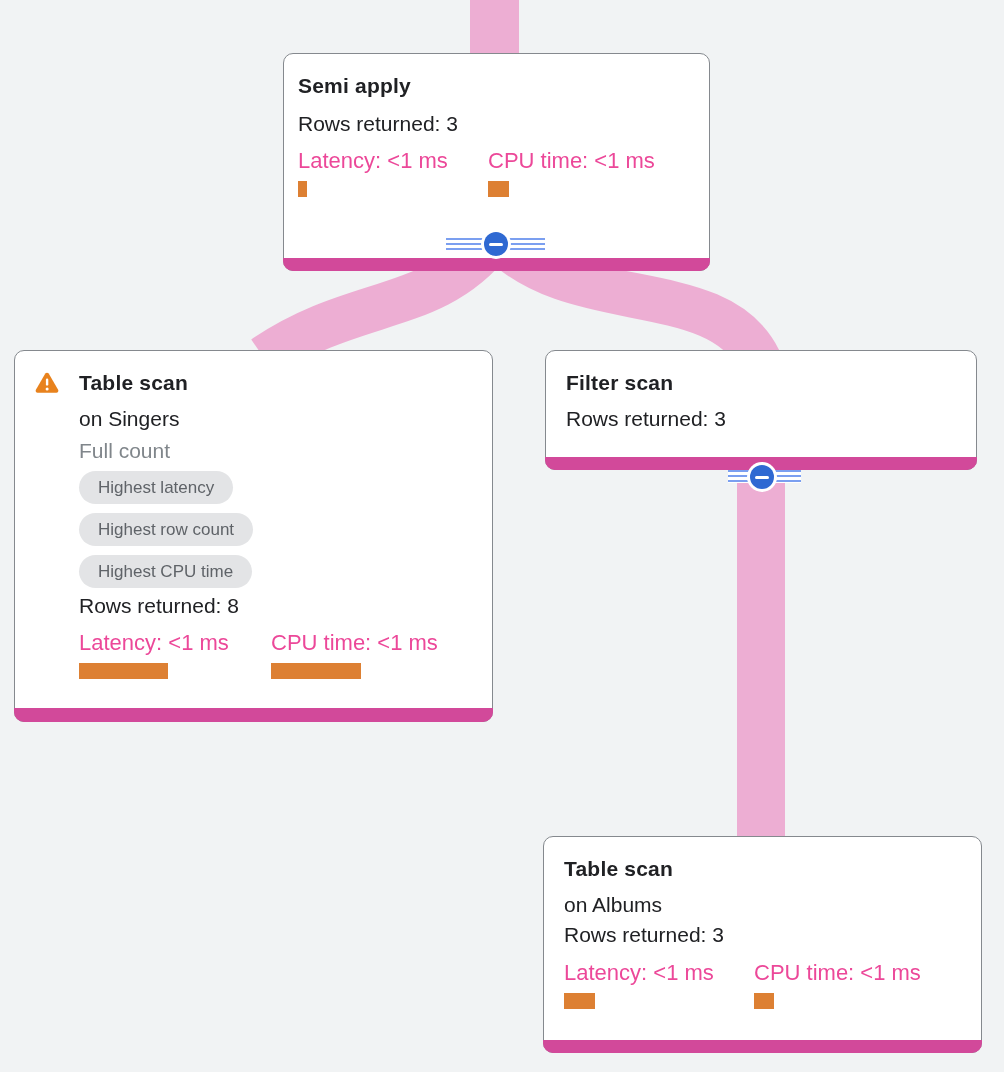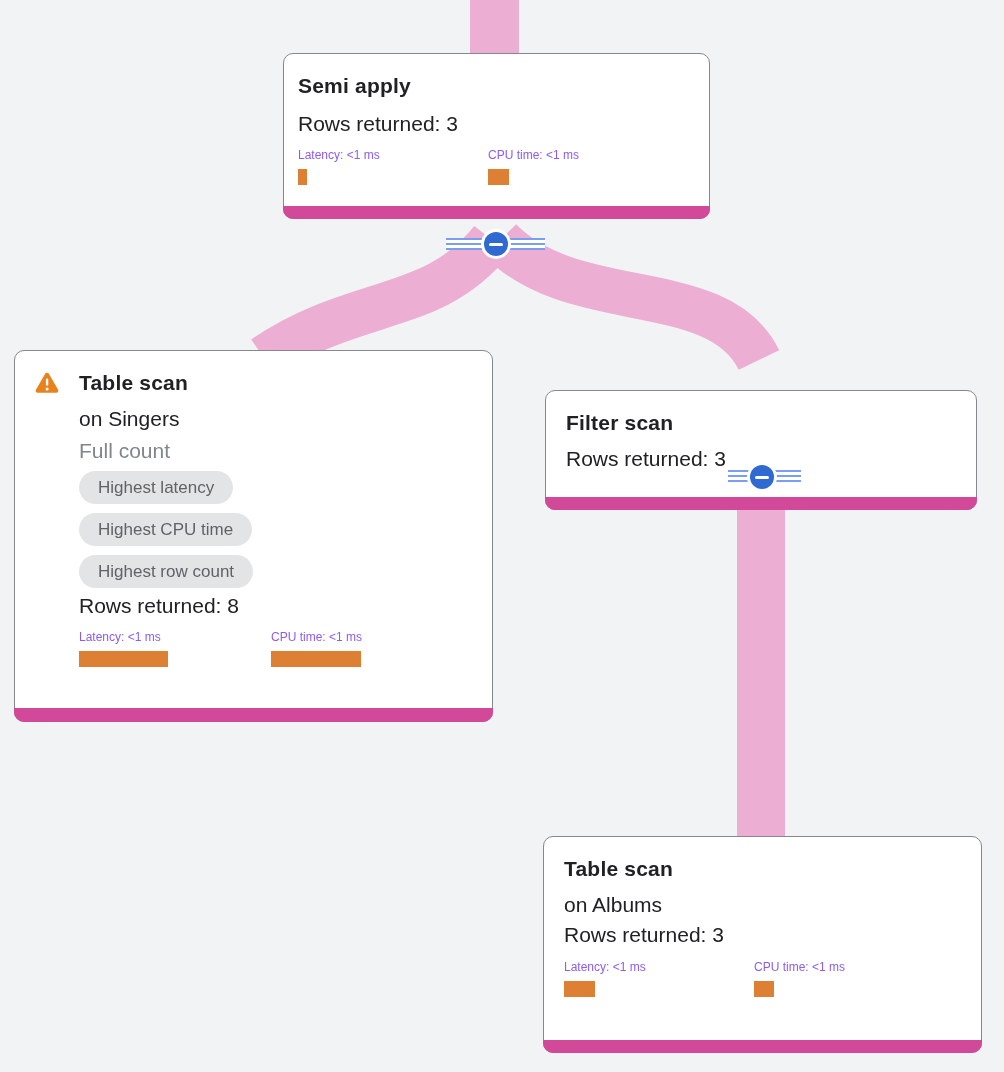--- a/index.html
+++ b/index.html
@@ -8,40 +8,40 @@
   .edges{position:absolute;left:0;top:0;z-index:0;}
   .card{position:absolute;z-index:2;background:#ffffff;border:1px solid #85898e;border-radius:10px;box-sizing:border-box;}
   .accent-bar{position:absolute;left:-1px;right:-1px;bottom:-1px;height:13px;background:#d2499a;border-radius:0 0 10px 10px;}
   .node-title{position:absolute;font-size:21px;font-weight:700;color:#202124;letter-spacing:.2px;}
   .node-text{position:absolute;font-size:21px;color:#202124;}
   .node-text.gray{color:#80868b;}
   .chip-col{position:absolute;display:flex;flex-direction:column;gap:9px;}
   .chip{display:block;width:fit-content;background:#e3e4e6;color:#5f6368;font-size:17px;line-height:33px;height:33px;padding:0 19px;border-radius:17px;}
   .metrics{position:absolute;}
   .metric{position:absolute;top:0;width:185px;}
-  .metric .m-label{font-size:12px;color:#8b5cf6;white-space:nowrap;}
+  .metric .m-label{font-size:22px;color:#ec4899;white-space:nowrap;}
   .metric .m-bar{margin-top:7px;height:16px;background:#dd8033;}
   .warn{position:absolute;}
   .collapse-band{position:absolute;z-index:3;background:repeating-linear-gradient(to bottom,#7b9ff0 0 2.4px,#ffffff 2.4px 4.8px);}
   .collapse-circle{position:absolute;z-index:4;width:24px;height:24px;border-radius:50%;background:#2f69d2;box-shadow:0 0 0 3px #ffffff;cursor:pointer;}
   .collapse-circle .minus{position:absolute;left:5px;top:10.5px;width:14px;height:3.5px;border-radius:2px;background:#ffffff;}
 </style>
 </head>
 <body>
 
 <div class="stage">
 
   <svg class="edges" width="1004" height="1072" viewBox="0 0 1004 1072">
     <path d="M494.5,0 L494.5,56" stroke="#edaed3" stroke-width="49" fill="none"></path>
     <path d="M492,240 C434,314 354,296 264,358" stroke="#edaed3" stroke-width="45" fill="none"></path>
     <path d="M500,240 C574,316 718,276 759,360" stroke="#edaed3" stroke-width="45" fill="none"></path>
     <path d="M761,470 L761,840" stroke="#edaed3" stroke-width="48" fill="none"></path>
   </svg>
 
-  <div class="card" style="left:283px;top:53px;width:427px;height:166px;padding-left:8px;">
+  <div class="card" style="left:283px;top:53px;width:427px;height:218px;padding-left:8px;">
     <div class="node-title" style="left:14px;top:20px;">Semi apply</div>
     <div class="node-text" style="left:14px;top:58px;">Rows returned: 3</div>
     <div class="metrics" style="left:14px;top:94px;width:400px;height:60px;">
       <div class="metric" style="left:0;">
         <div class="m-label">Latency: &lt;1 ms</div>
         <div class="m-bar" style="width: 9px;"></div>
       </div>
       <div class="metric" style="left:190px;">
         <div class="m-label">CPU time: &lt;1 ms</div>
         <div class="m-bar" style="width: 21px;"></div>
@@ -61,38 +61,38 @@
         <path fill="#e8821d" d="M13.7 1.6c-.76-1.3-2.64-1.3-3.4 0L.9 17.8c-.77 1.33.19 3 1.7 3h18.8c1.51 0 2.47-1.67 1.7-3z"></path>
         <rect x="10.9" y="6.6" width="2.4" height="7" rx="1.2" fill="#ffffff"></rect>
         <circle cx="12.1" cy="17" r="1.5" fill="#ffffff"></circle>
       </svg>
     </div>
     <div class="node-title" style="left:64px;top:20px;">Table scan</div>
     <div class="node-text" style="left:64px;top:56px;">on Singers</div>
     <div class="node-text gray" style="left:64px;top:88px;">Full count</div>
     <div class="chip-col" style="left:64px;top:120px;">
       <span class="chip">Highest latency</span>
+      <span class="chip">Highest row count</span>
       <span class="chip">Highest CPU time</span>
-      <span class="chip">Highest row count</span>
     </div>
     <div class="node-text" style="left:64px;top:243px;">Rows returned: 8</div>
     <div class="metrics" style="left:64px;top:279px;width:400px;height:60px;">
       <div class="metric" style="left:0;">
         <div class="m-label">Latency: &lt;1 ms</div>
         <div class="m-bar" style="width: 89px;"></div>
       </div>
       <div class="metric" style="left:192px;">
         <div class="m-label">CPU time: &lt;1 ms</div>
         <div class="m-bar" style="width: 90px;"></div>
       </div>
     </div>
     <div class="accent-bar" style="height:14px;"></div>
   </div>
 
-  <div class="card" style="left:545px;top:350px;width:432px;height:120px;margin-top:40px;">
+  <div class="card" style="left:545px;top:350px;width:432px;height:120px;">
     <div class="node-title" style="left:20px;top:20px;">Filter scan</div>
     <div class="node-text" style="left:20px;top:56px;">Rows returned: 3</div>
     <div class="accent-bar"></div>
   </div>
 
   <div class="collapse-band" style="left:728px;top:470px;width:73px;height:13px;"></div>
   <div class="collapse-circle" style="left:750px;top:465px;">
     <div class="minus"></div>
   </div>
 

